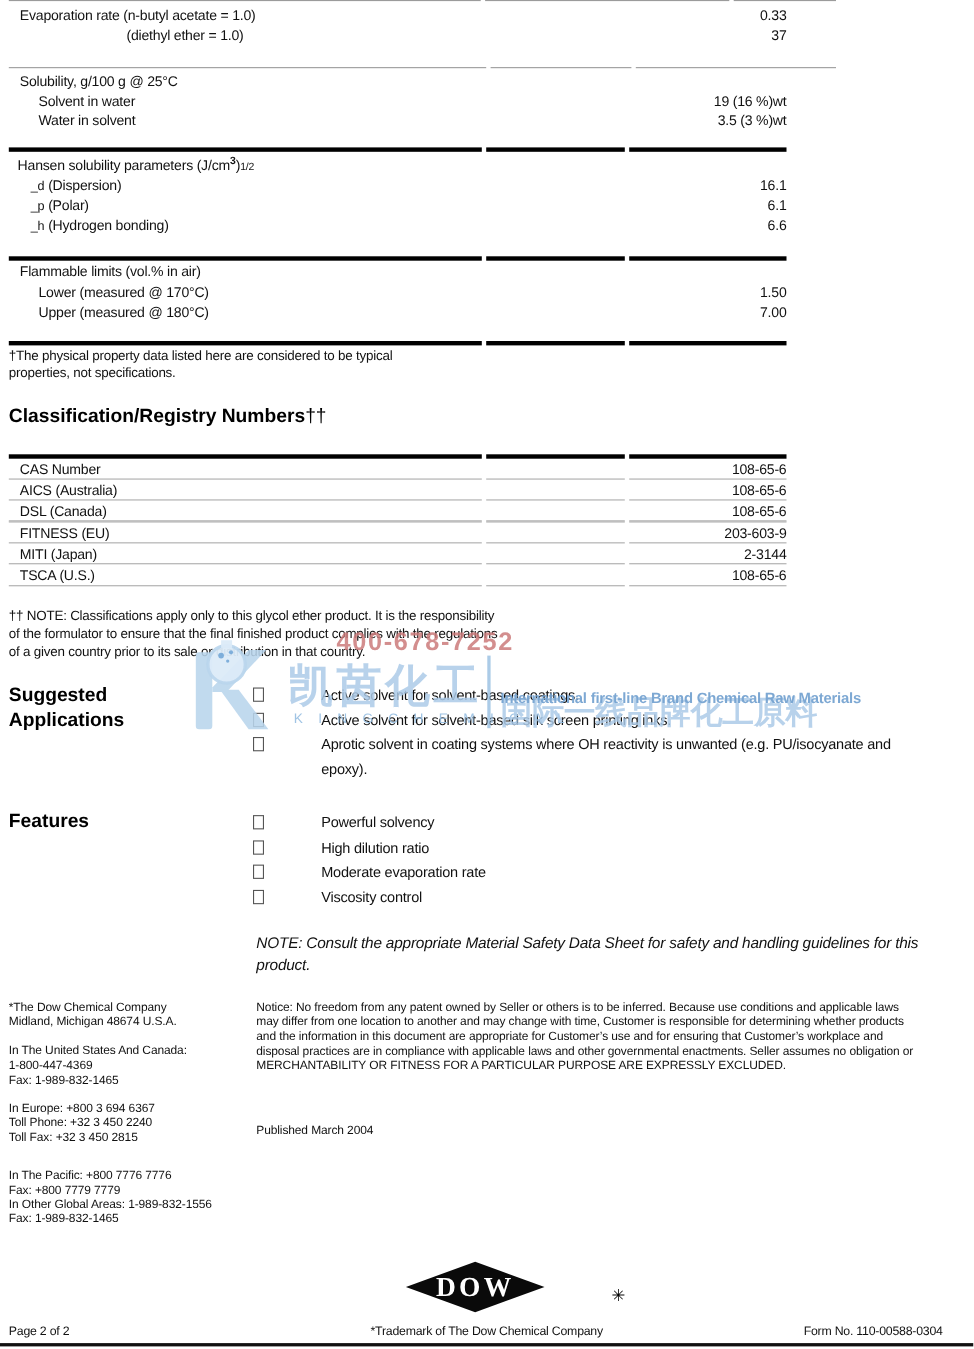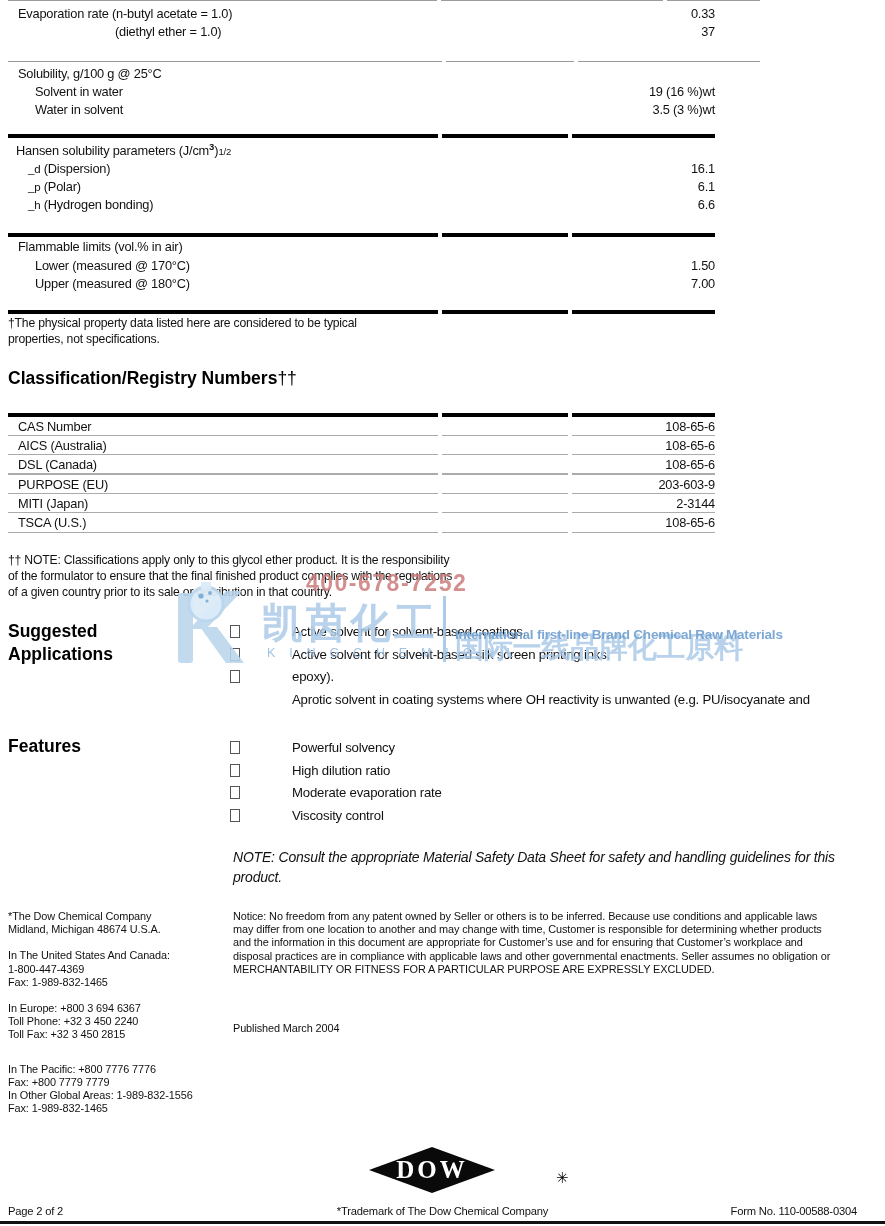--- a/index.html
+++ b/index.html
@@ -175,21 +175,21 @@
       <span class="sa"></span>
       <span class="sb"></span>
       <span class="sc"></span>
     </div>
   <div class="rule thin inner">
       <span class="sa"></span>
       <span class="sb"></span>
       <span class="sc"></span>
     </div>
   <div class="prow" style="height:18.1px;">
-    <span class="plabel ind1">PURPOSE (EU)</span>
+    <span class="plabel ind1">FITNESS (EU)</span>
     <span class="pvalue">203-603-9</span>
   </div>
   <div class="rule thin inner">
       <span class="sa"></span>
       <span class="sb"></span>
       <span class="sc"></span>
     </div>
   <div class="prow" style="height:18.1px;">
     <span class="plabel ind1">MITI (Japan)</span>
     <span class="pvalue">2-3144</span>
@@ -247,22 +247,22 @@
     <span class="bx"></span>
     <div class="btxt">Active solvent for solvent-based coatings.</div>
   </div>
   <div class="bitem">
     <span class="bx"></span>
     <div class="btxt">Active solvent for solvent-based silk screen printing inks.</div>
   </div>
   <div class="bitem">
     <span class="bx"></span>
     <div class="btxt">
+      <div>Aprotic solvent in coating systems where OH reactivity is unwanted (e.g. PU/isocyanate and</div>
       <div>epoxy).</div>
-      <div>Aprotic solvent in coating systems where OH reactivity is unwanted (e.g. PU/isocyanate and</div>
     </div>
   </div>
 </div>
 
 <h2 style="left:8px;top:736px;">Features</h2>
 <div class="blist" style="top:737px;">
   <div class="bitem">
     <span class="bx"></span>
     <div class="btxt">Powerful solvency</div>
   </div>

